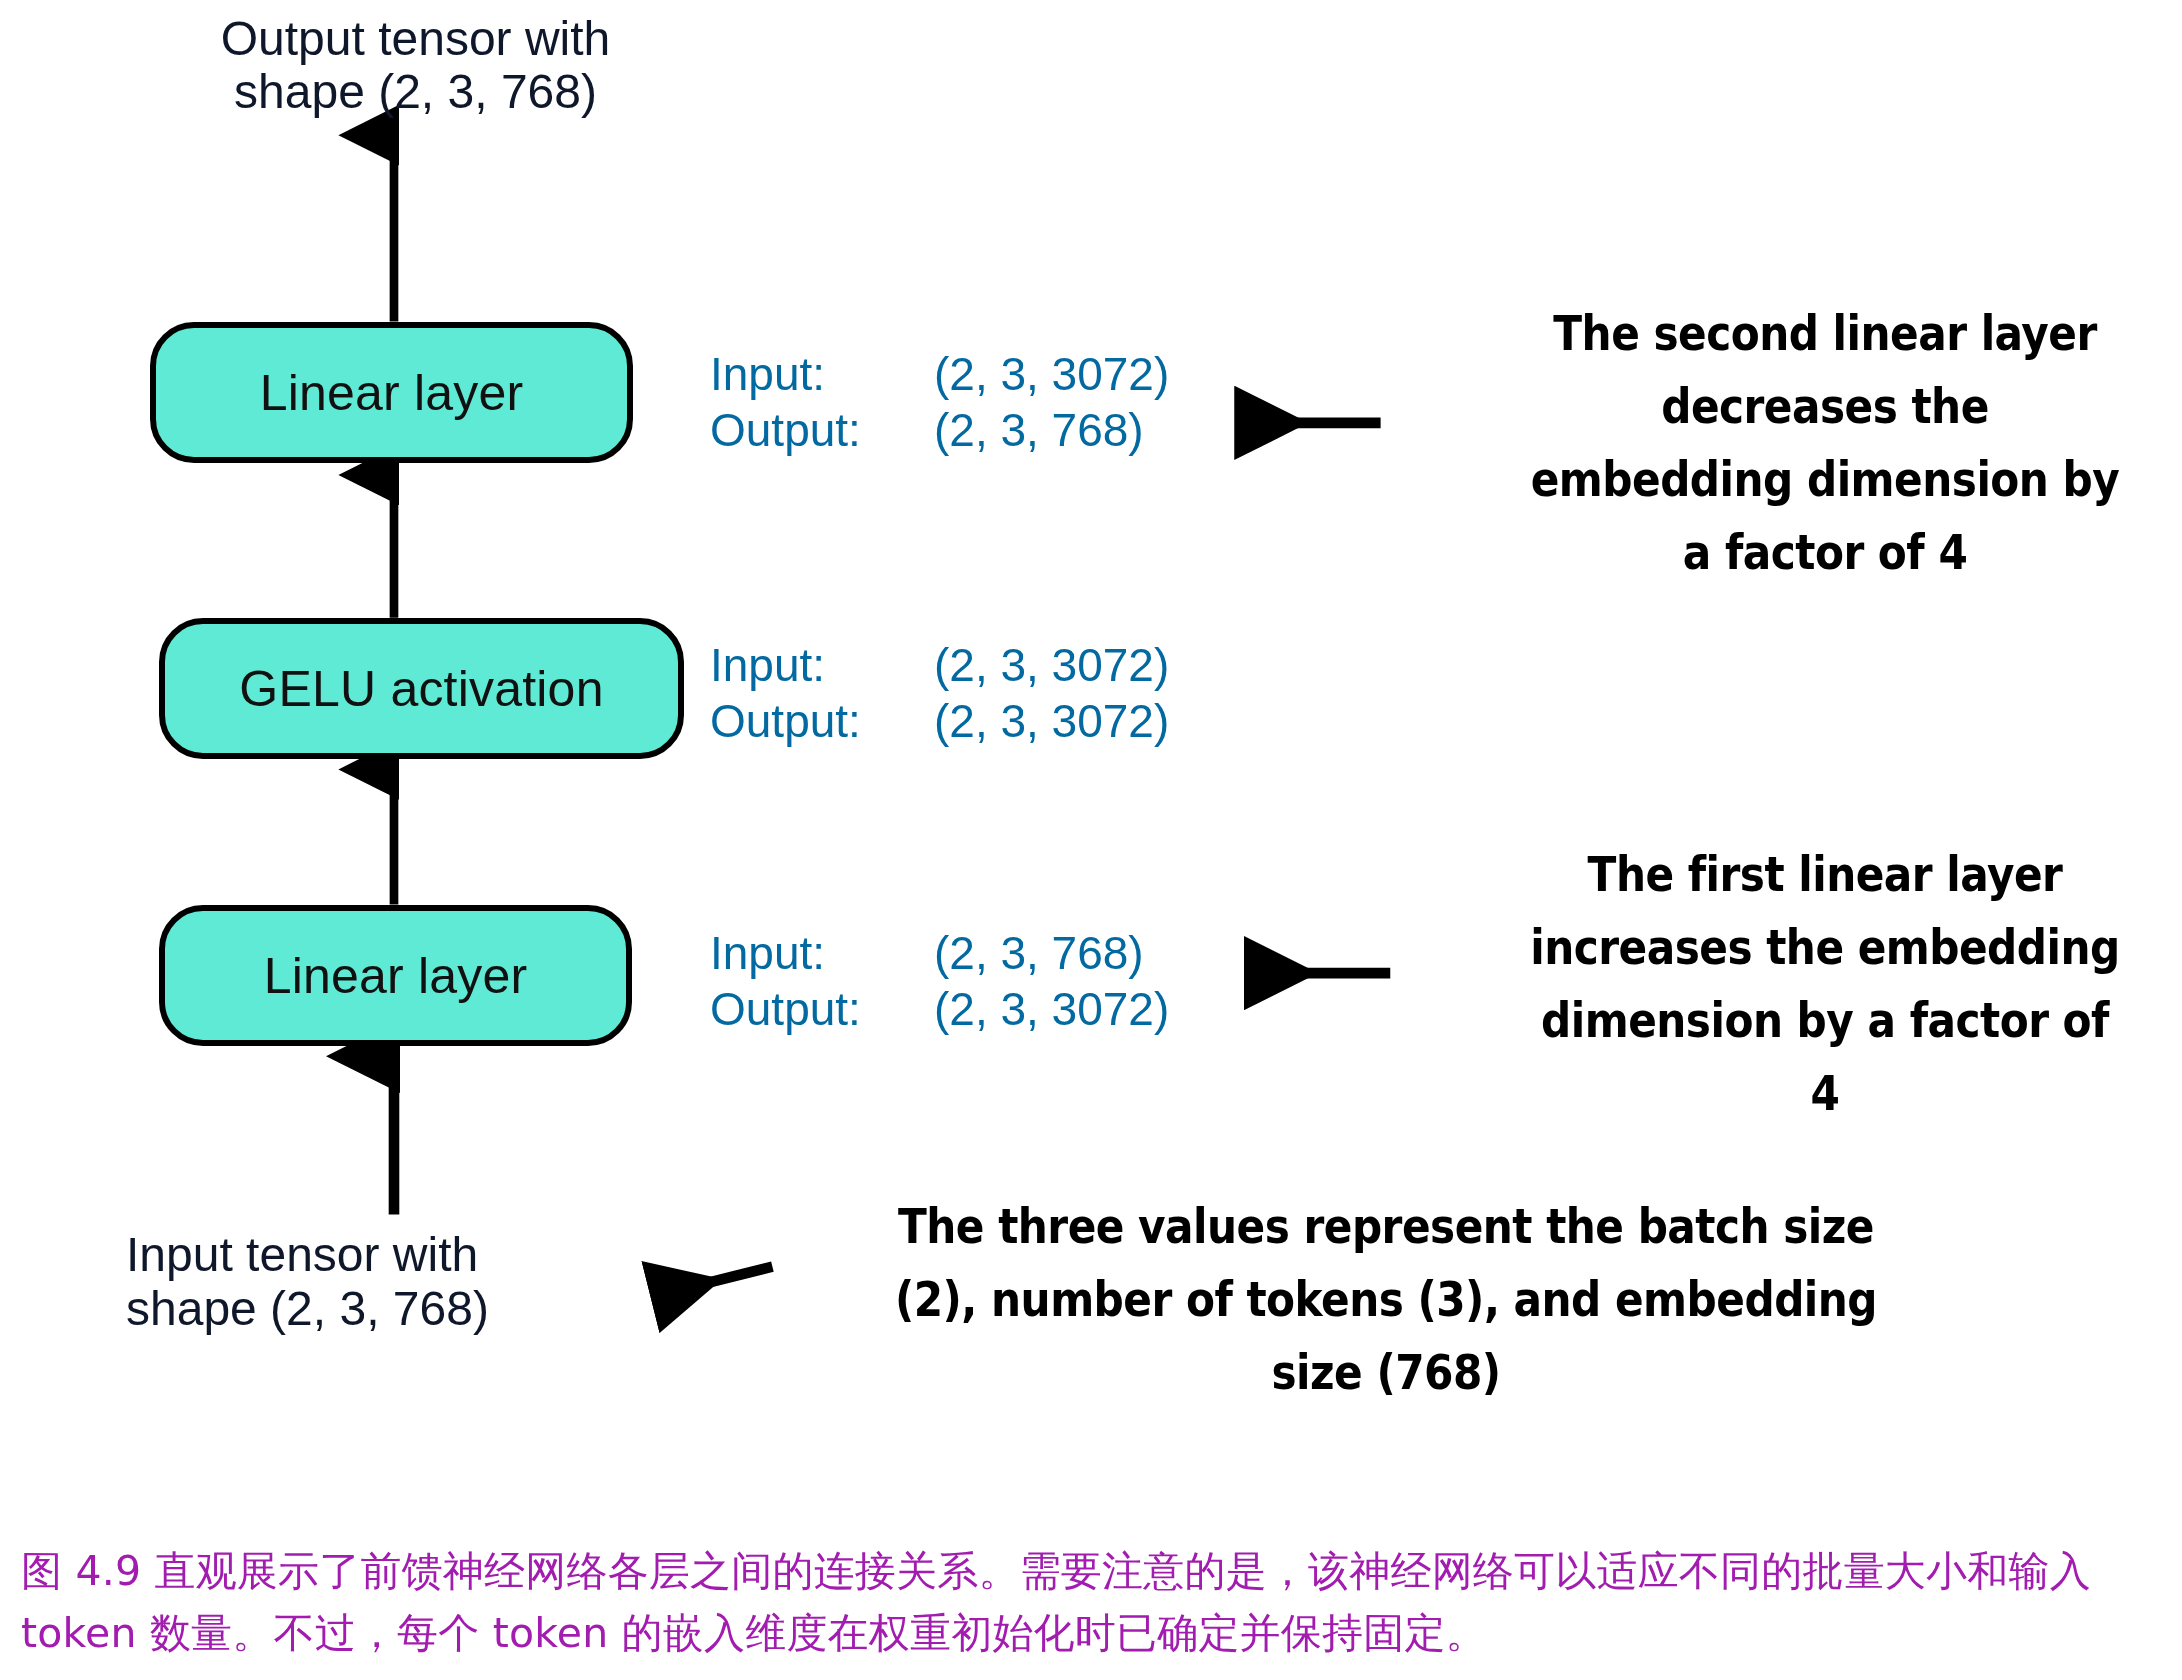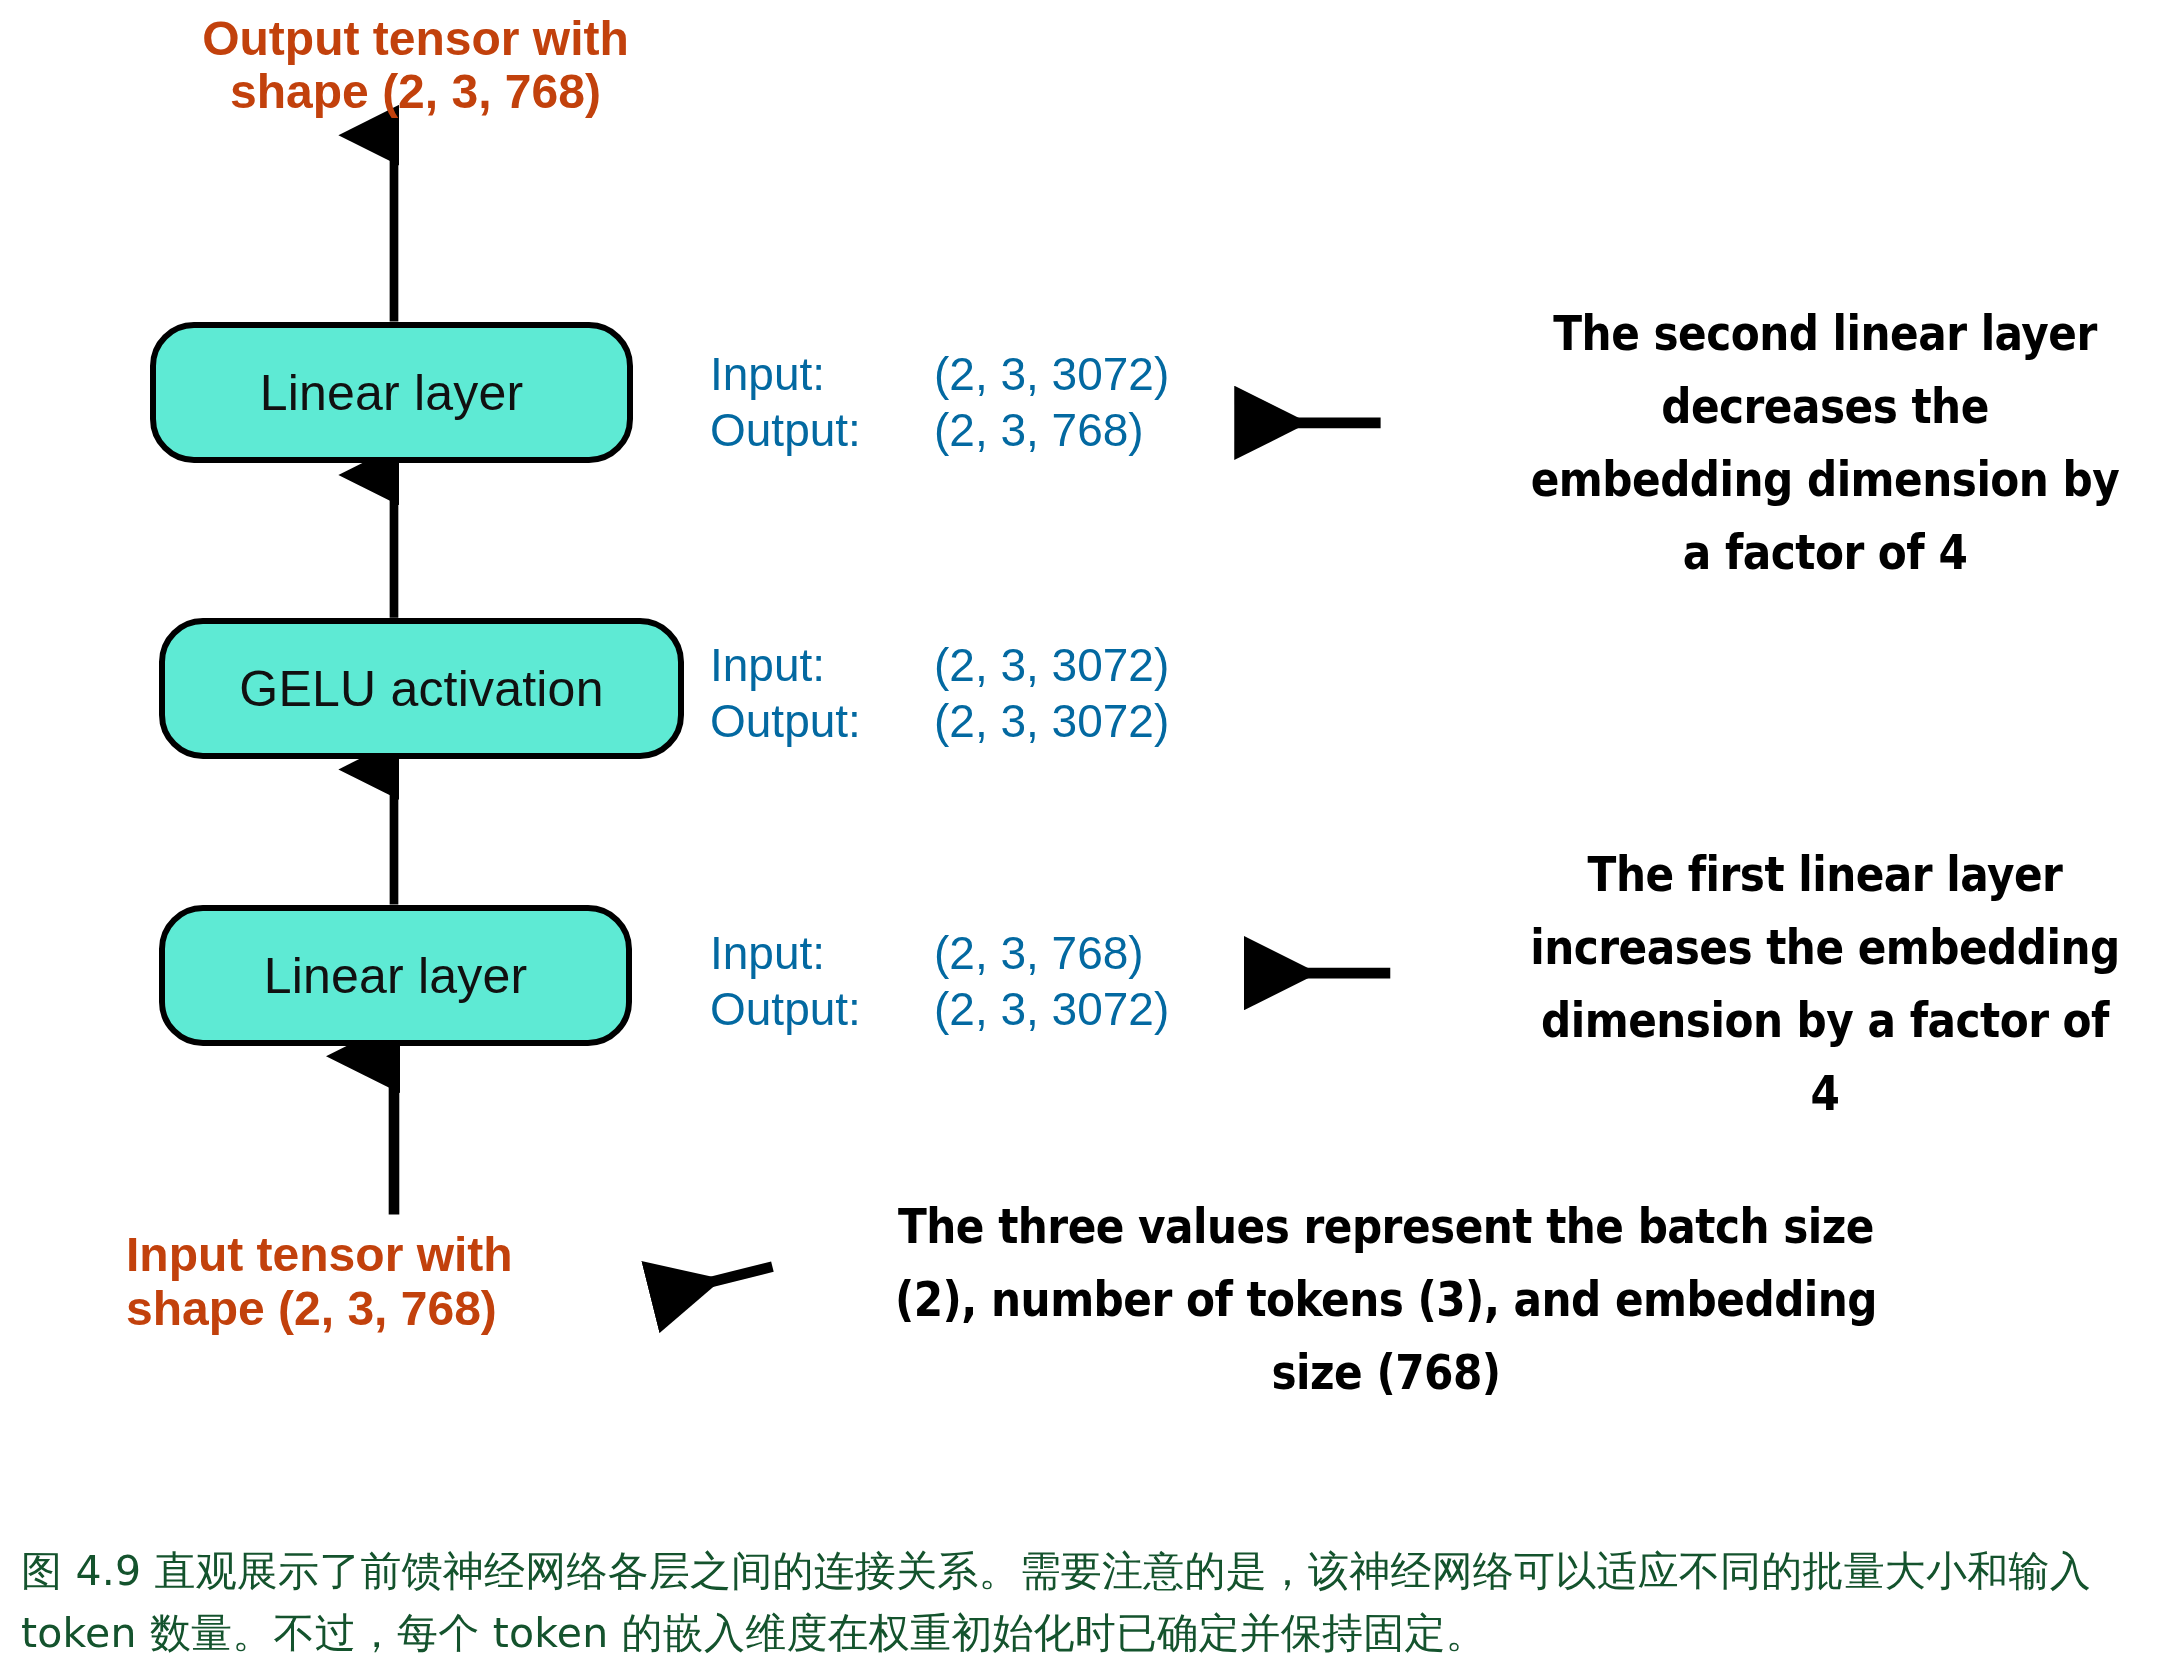--- a/index.html
+++ b/index.html
@@ -42,24 +42,23 @@
 
   #box-linear-2 { left: 150px; top: 322px;  width: 483px; height: 141px; }
   #box-gelu     { left: 159px; top: 618px;  width: 525px; height: 141px; }
   #box-linear-1 { left: 159px; top: 905px;  width: 473px; height: 141px; }
 
   
   .tensor-label {
     position: absolute;
     font-size: 48px;
     line-height: 1.12;
-    color: #c2410c;
+    color: #0f172a;
     text-align: center;
     white-space: pre-line;
-    font-weight: bold;
   }
   #label-output-tensor { left: 116px; top: 11.6px;   width: 599px; }
   #label-input-tensor  { left: 126px; top: 1228px; width: 599px; text-align: left; }
 
   
   .io-spec {
     position: absolute;
     font-size: 46px;
     line-height: 1.22;
     color: #0369a1;
@@ -98,21 +97,21 @@
   }
 
   
   #figure-caption {
     position: absolute;
     left: 21px;
     top: 1540px;
     width: 2143px;
     font-size: 41px;
     line-height: 1.52;
-    color: #14532d;
+    color: #a21caf;
     font-family: "DejaVu Sans", sans-serif;
     letter-spacing: 0.2px;
     text-align: left;
   }
 </style>
 </head>
 <body>
 
 <div id="diagram-canvas">
 

